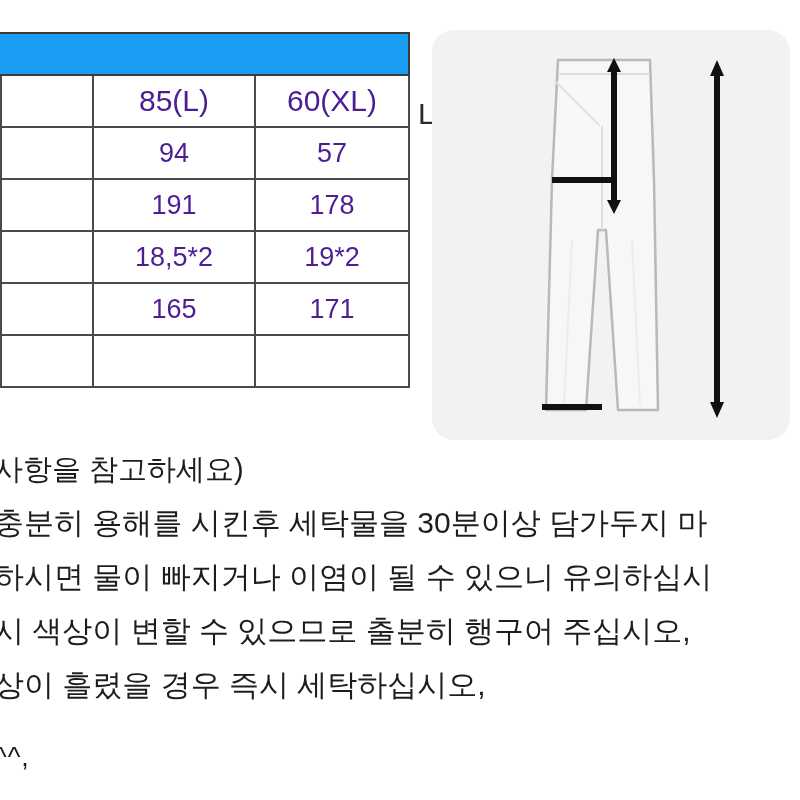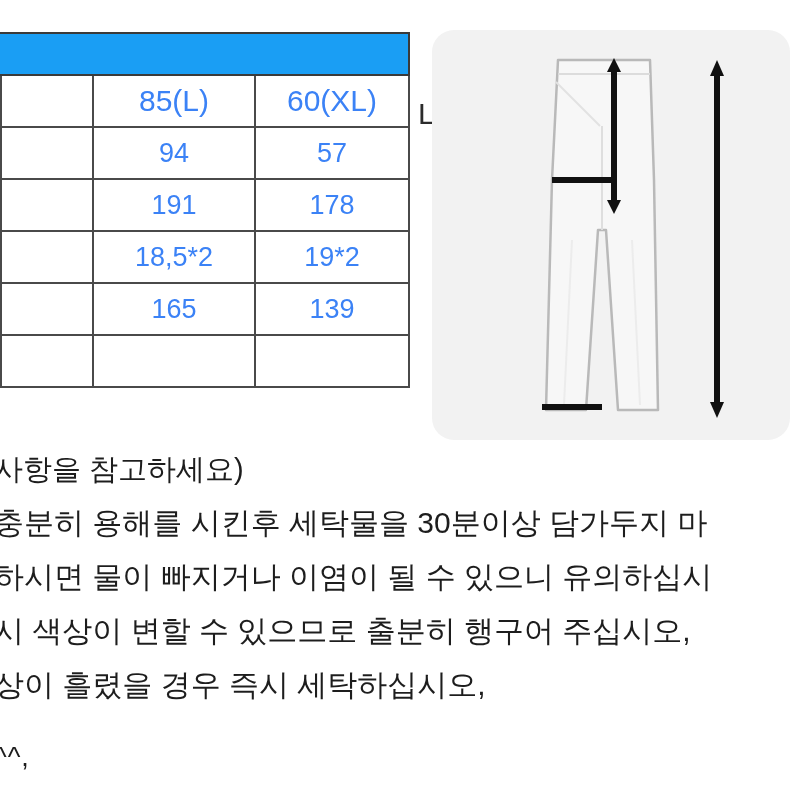--- a/index.html
+++ b/index.html
@@ -22,21 +22,21 @@
     top: 32px;
     width: 518px;
     border-collapse: collapse;
     table-layout: fixed;
   }
   #size-table td, #size-table th {
     border: 2px solid #4a4a4a;
     text-align: center;
     vertical-align: middle;
     font-weight: normal;
-    color: #3b82f6;
+    color: #4c1d95;
     background: #ffffff;
     height: 50px;
     font-size: 27px;
     padding: 0;
   }
   #size-table tr.header-band td {
     background: #1a9ef4;
     color: #ffffff;
     font-size: 29px;
     text-align: left;
@@ -140,21 +140,21 @@
     <tr>
       <td></td>
       <td></td>
       <td>18,5*2</td>
       <td>19*2</td>
     </tr>
     <tr>
       <td></td>
       <td></td>
       <td>165</td>
-      <td>139</td>
+      <td>171</td>
     </tr>
     <tr class="empty-row">
       <td></td>
       <td></td>
       <td></td>
       <td></td>
     </tr>
   </tbody>
 </table>
 

